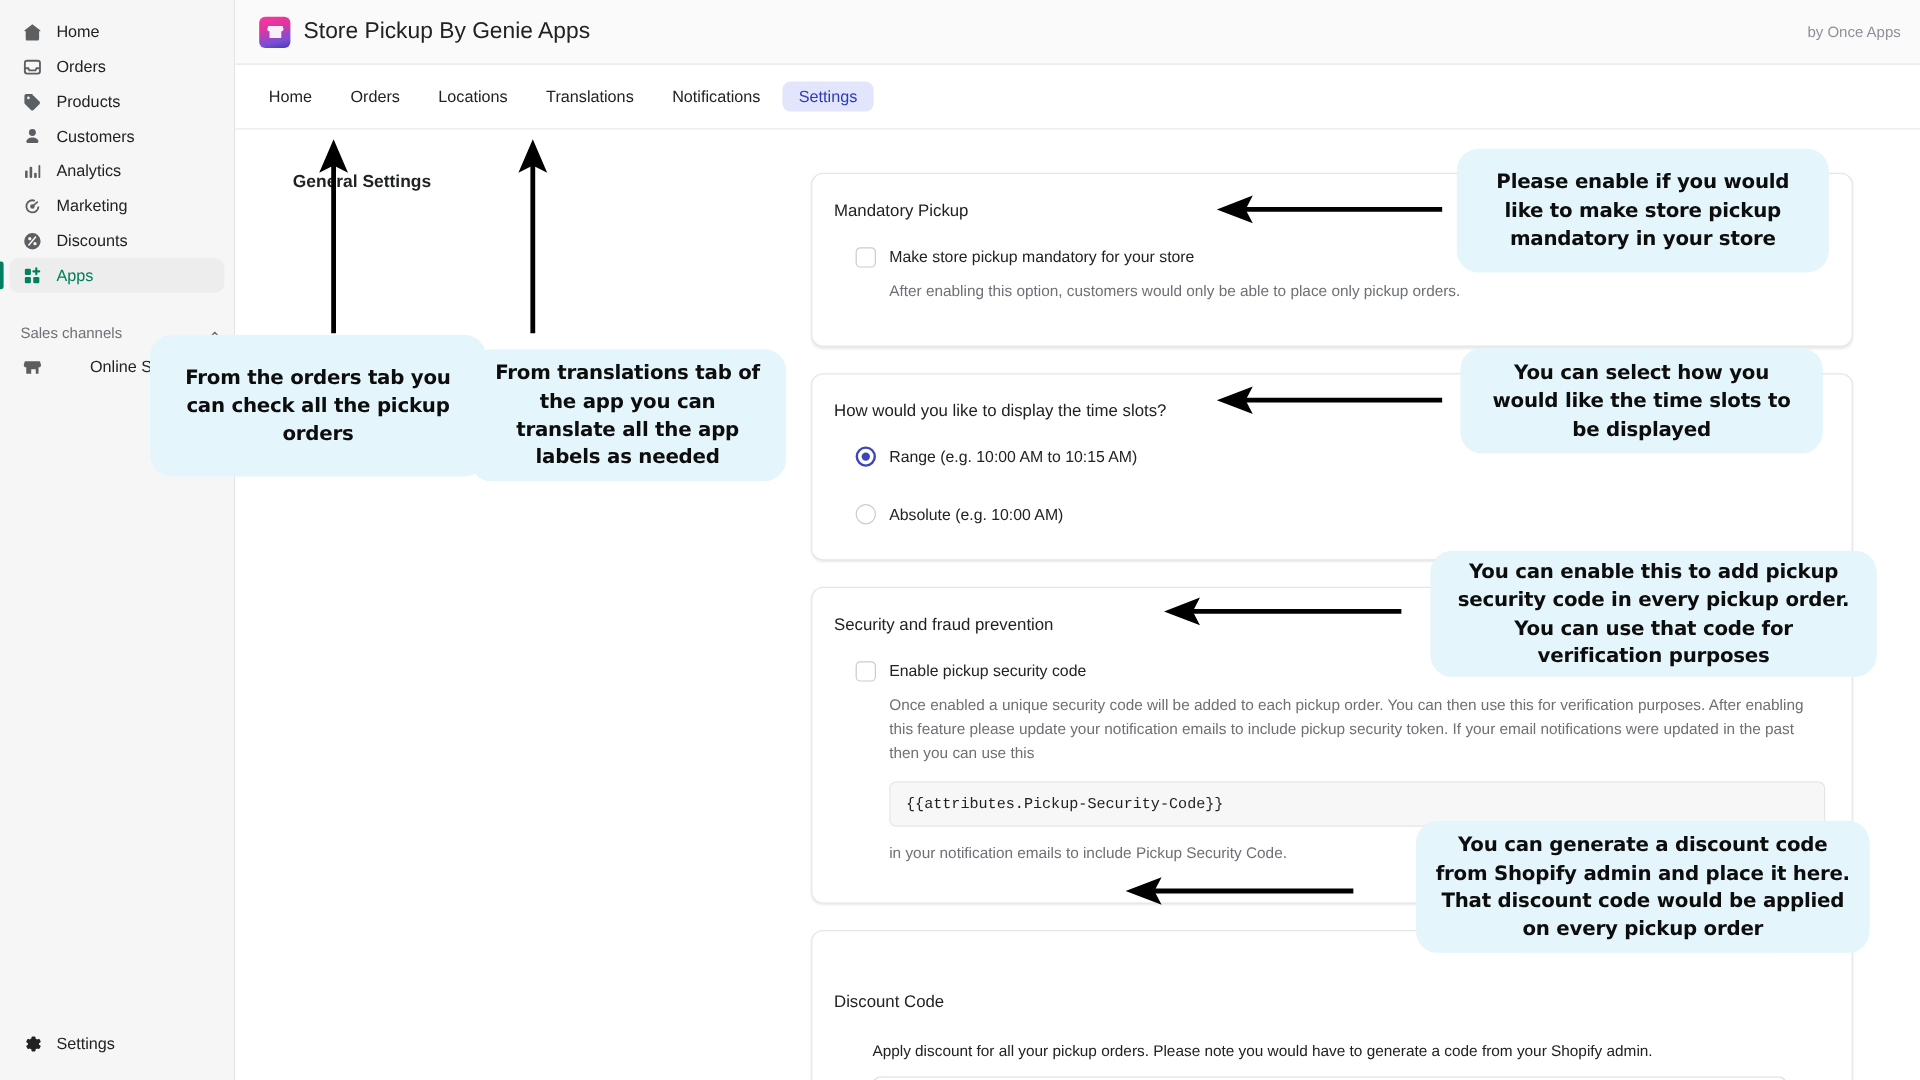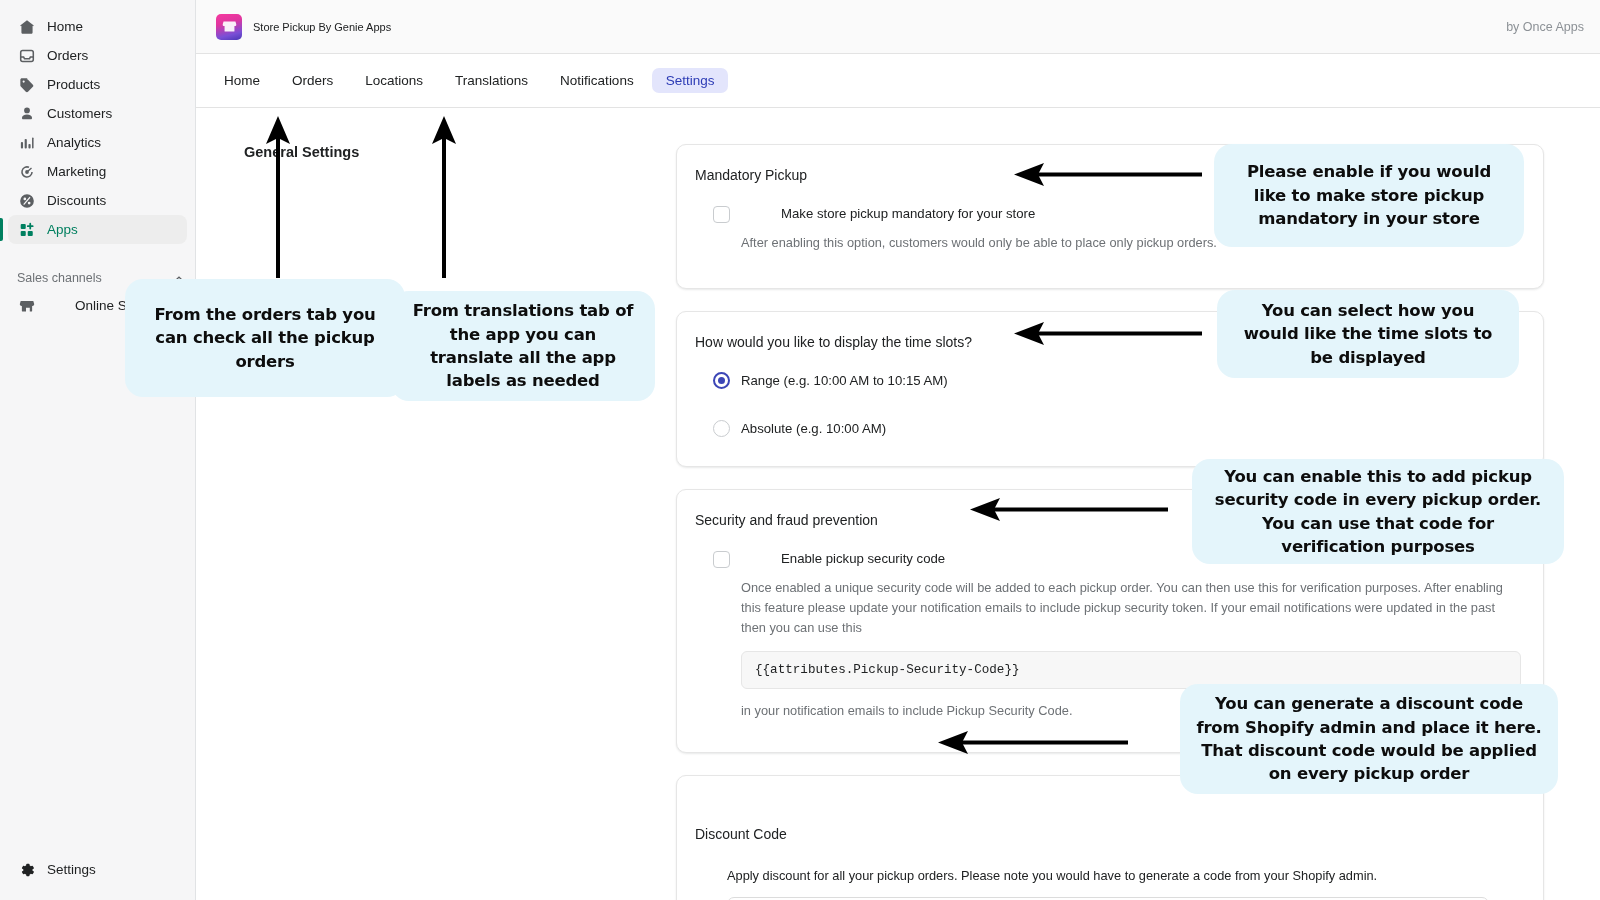--- a/index.html
+++ b/index.html
@@ -69,21 +69,21 @@
     border-bottom: 1px solid #e3e3e3;
     display: flex; align-items: center;
     padding: 0 16px 0 20px;
   }
   .app-icon {
     width: 26px; height: 26px; border-radius: 5px; margin-right: 11px;
     background: linear-gradient(165deg, #f5399f 0%, #e0359f 35%, #7a4fd6 75%, #4a37b5 100%);
     display: flex; align-items: center; justify-content: center;
     flex: 0 0 26px;
   }
-  .app-title { font-size: 11px; color: #202223; }
+  .app-title { font-size: 19px; color: #202223; }
   .app-by { margin-left: auto; font-size: 12.5px; color: #8c9196; }
 
   .tabbar {
     height: 54px; background: #fff;
     border-bottom: 1px solid #e3e3e3;
     display: flex; align-items: center; padding-left: 14px;
   }
   .tab {
     font-size: 13.5px; color: #202223;
     padding: 5px 14px; margin-right: 4px;
@@ -118,21 +118,21 @@
     background: #fff;
     border: 1px solid #e6e6e6;
     border-radius: 10px;
     box-shadow: 0 1px 2px rgba(22,29,37,0.06), 0 1px 3px rgba(22,29,37,0.04);
     padding: 22px 22px 22px 18px;
     margin-bottom: 22px;
     position: relative;
   }
   .card-title { font-size: 14px; color: #202223; margin: 0 0 22px 0; font-weight: 400; }
 
-  .opt-row { display: flex; align-items: flex-start; padding-left: 18px; gap: 40px; }
+  .opt-row { display: flex; align-items: flex-start; padding-left: 18px; }
   .cbox {
     width: 17px; height: 17px; flex: 0 0 17px;
     border: 1.5px solid #c9cccf; border-radius: 4px; background: #fff;
     margin-right: 11px; margin-top: 1px;
   }
   .radio {
     width: 17px; height: 17px; flex: 0 0 17px;
     border: 1.5px solid #c9cccf; border-radius: 50%; background: #fff;
     margin-right: 11px; margin-top: 0px;
     display: inline-flex; align-items: center; justify-content: center;
@@ -417,21 +417,21 @@
 
     <svg class="arrow-svg" style="left:936px; top:730px;" width="192" height="26" viewBox="0 0 192 26">
       <path d="M22 12.5 L192 12.5" stroke="#000" stroke-width="4" fill="none"></path>
       <path d="M2 12.5 L32 1 L26 12.5 L32 24 Z" fill="#000"></path>
     </svg>
 
     <div class="callout" style="left:125px; top:279px; width:280px; height:118px; font-size:16.5px;">From the orders tab you can check all the pickup orders</div>
 
     <div class="callout" style="left:391px; top:291px; width:264px; height:110px; font-size:16.5px;">From translations tab of the app you can translate all the app labels as needed</div>
 
-    <div class="callout" style="left:1214px; top:144px; width:310px; height:103px; font-size:16.5px;">Please enable if you would like to make store pickup mandatory in your store</div>
+    <div class="callout" style="left:1214px; top:124px; width:310px; height:103px; font-size:16.5px;">Please enable if you would like to make store pickup mandatory in your store</div>
 
     <div class="callout" style="left:1217px; top:290px; width:302px; height:88px; font-size:16.5px;">You can select how you would like the time slots to be displayed</div>
 
     <div class="callout" style="left:1192px; top:459px; width:372px; height:105px; font-size:16.5px;">You can enable this to add pickup security code in every pickup order. You can use that code for verification purposes</div>
 
     <div class="callout" style="left:1180px; top:664px; width:378px; height:110px; font-size:16.5px;margin-top:20px;">You can generate a discount code from Shopify admin and place it here. That discount code would be applied on every pickup order</div>
   </div>
 </div>
 
 </body></html>

